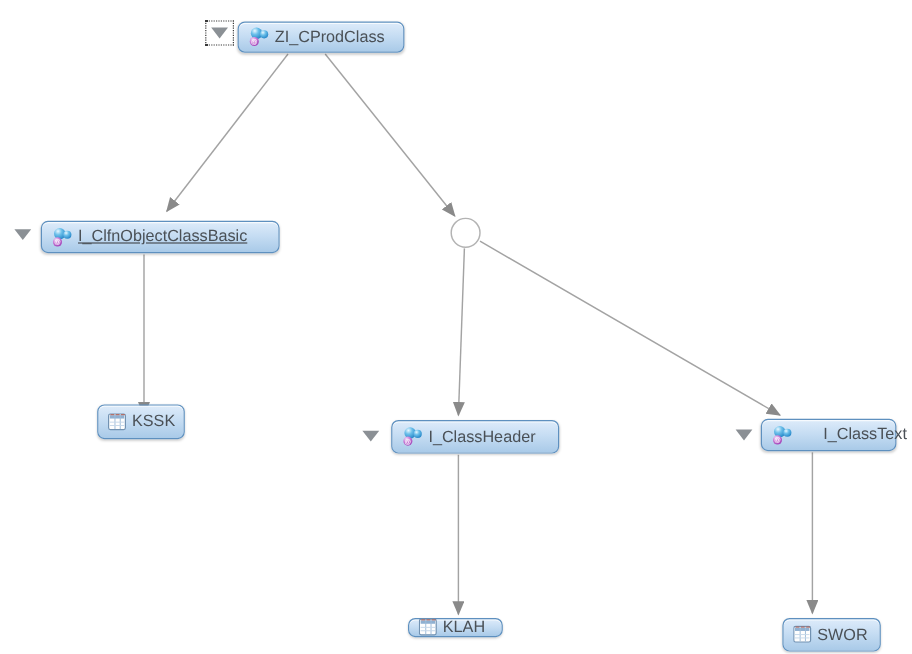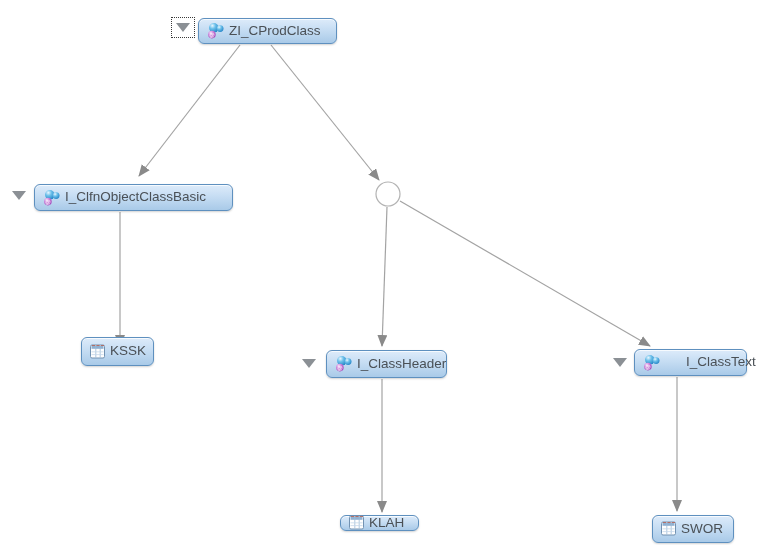--- a/index.html
+++ b/index.html
@@ -78,21 +78,21 @@
       <svg width="18" height="18" viewBox="0 0 18 18">
         <circle cx="6.8" cy="5.8" r="4.8" fill="url(#ballBlue)"></circle>
         <circle cx="13.1" cy="6.6" r="3.4" fill="url(#ballBlue)"></circle>
         <circle cx="4.9" cy="12.6" r="3.8" fill="url(#ballPurple)"></circle>
         <text x="4.9" y="14.6" text-anchor="middle" font-size="5.4" fill="#ffffff">@</text>
       </svg>
     </span>
     <span class="label">ZI_CProdClass</span>
   </div>
 
-  <div class="node" style="left: 34px; top: 184px; width: 199px; height: 27px;">
+  <div class="node" style="left: 34px; top: 184px; width: 199px; height: 27px; text-decoration: underline;">
     <span class="icon">
       <svg width="18" height="18" viewBox="0 0 18 18">
         <circle cx="6.8" cy="5.8" r="4.8" fill="url(#ballBlue)"></circle>
         <circle cx="13.1" cy="6.6" r="3.4" fill="url(#ballBlue)"></circle>
         <circle cx="4.9" cy="12.6" r="3.8" fill="url(#ballPurple)"></circle>
         <text x="4.9" y="14.6" text-anchor="middle" font-size="5.4" fill="#ffffff">@</text>
       </svg>
     </span>
     <span class="label">I_ClfnObjectClassBasic</span>
   </div>
@@ -105,21 +105,21 @@
         <rect x="2" y="1.1" width="3.2" height="0.9" fill="#b2655b"></rect>
         <rect x="6.4" y="1.1" width="3.2" height="0.9" fill="#b2655b"></rect>
         <rect x="10.8" y="1.1" width="3.2" height="0.9" fill="#b2655b"></rect>
         <path d="M5.8 2 V13.5 M10.2 2 V13.5" stroke="#9dbbd8" stroke-width="0.8" fill="none"></path>
         <path d="M1.5 7.8 H13.5 M1.5 10.6 H13.5" stroke="#c4d7e9" stroke-width="0.8" fill="none"></path>
       </svg>
     </span>
     <span class="label">KSSK</span>
   </div>
 
-  <div class="node" style="left: 326px; top: 350px; width: 121px; height: 28px;">
+  <div class="node" style="left: 326px; top: 350px; width: 140px; height: 28px;">
     <span class="icon">
       <svg width="18" height="18" viewBox="0 0 18 18">
         <circle cx="6.8" cy="5.8" r="4.8" fill="url(#ballBlue)"></circle>
         <circle cx="13.1" cy="6.6" r="3.4" fill="url(#ballBlue)"></circle>
         <circle cx="4.9" cy="12.6" r="3.8" fill="url(#ballPurple)"></circle>
         <text x="4.9" y="14.6" text-anchor="middle" font-size="5.4" fill="#ffffff">@</text>
       </svg>
     </span>
     <span class="label">I_ClassHeader</span>
   </div>

